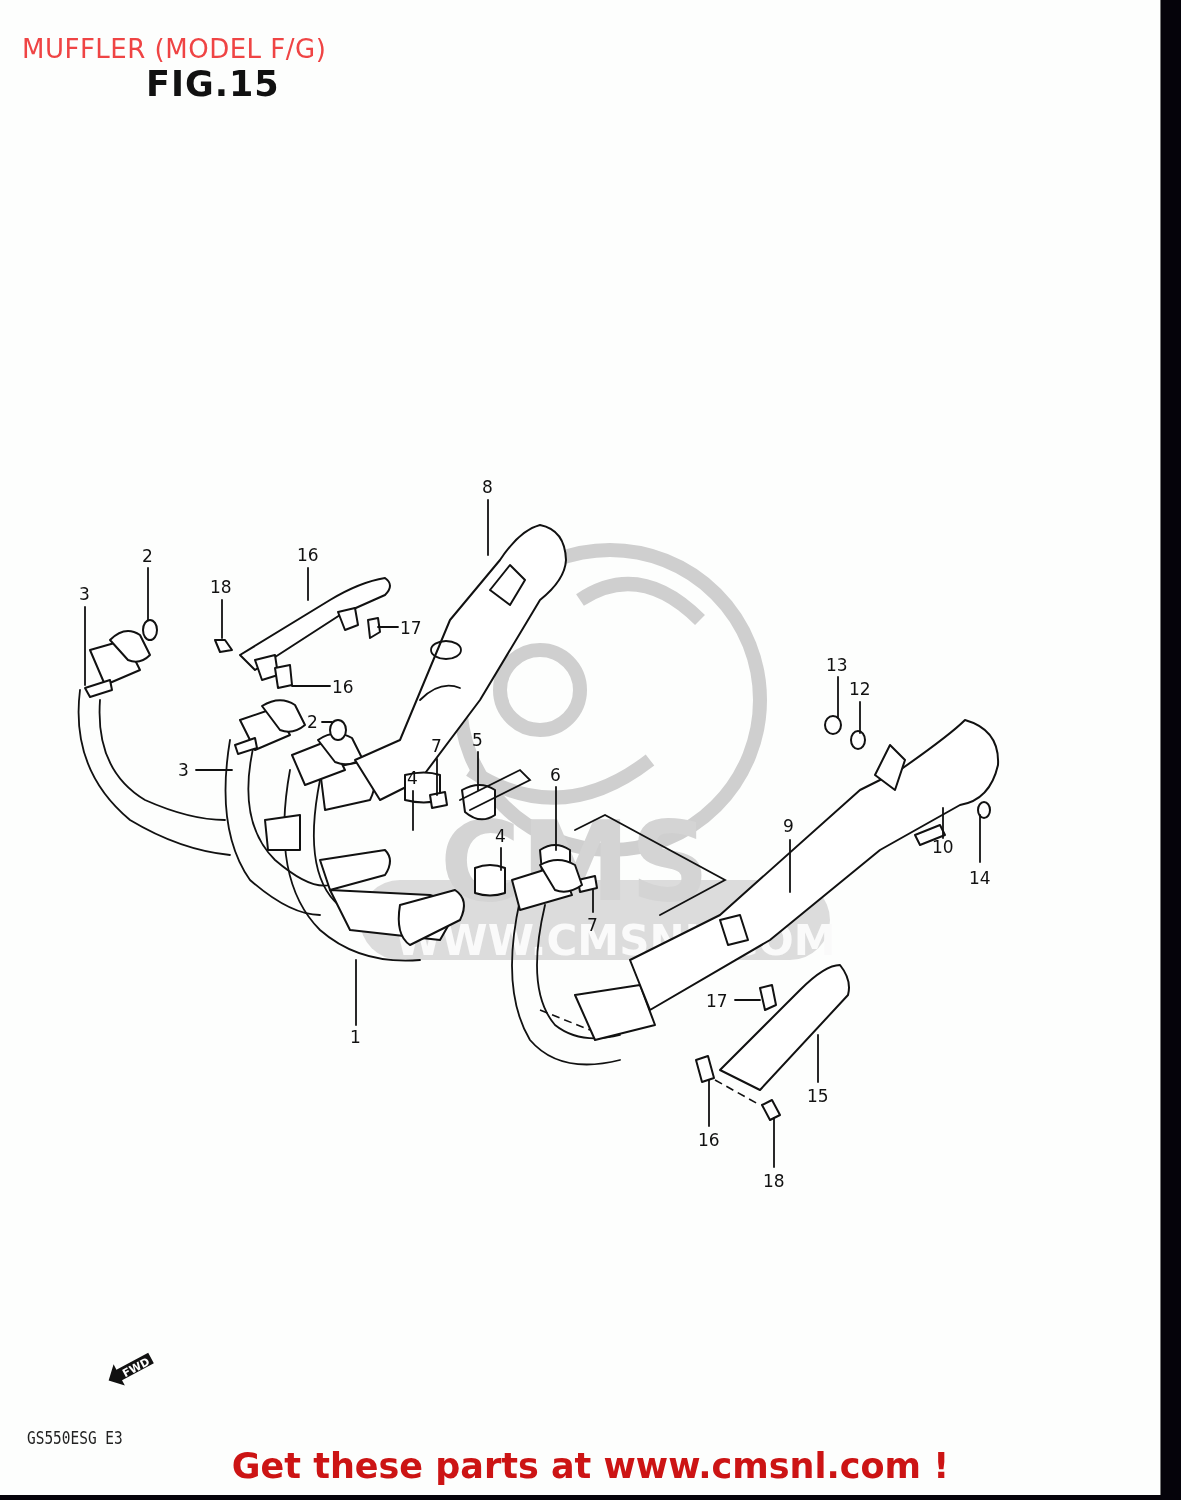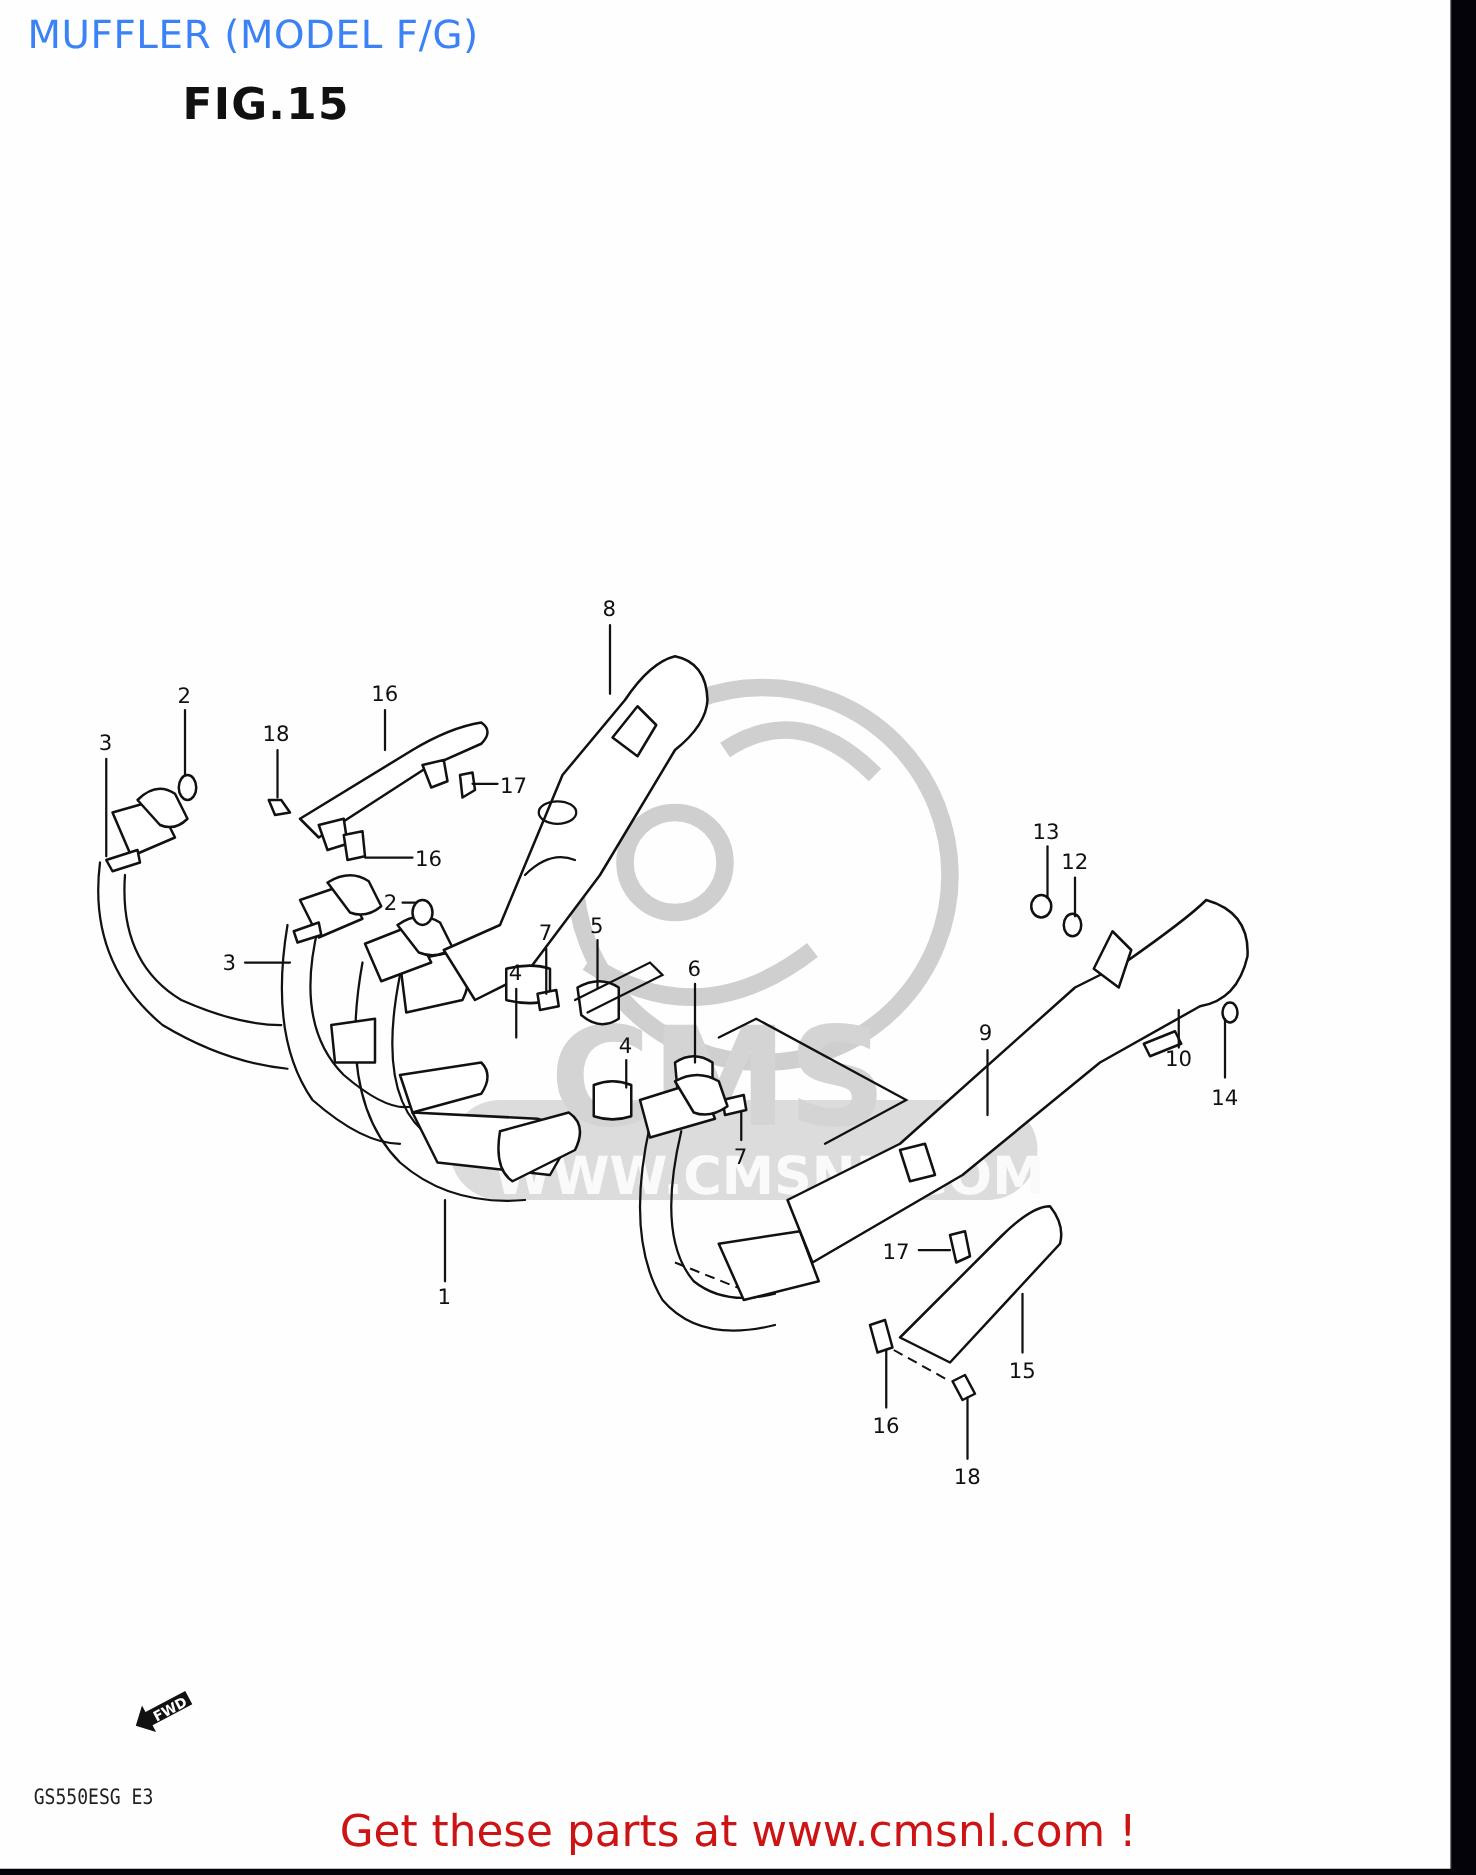--- a/index.html
+++ b/index.html
@@ -2,25 +2,25 @@
 <html><head>
 <meta charset="utf-8">
 <style>
   html, body { margin: 0; padding: 0; }
   body {
     width: 1181px; height: 1500px; position: relative; overflow: hidden;
     background: #fdfefd; font-family: "DejaVu Sans", sans-serif;
   }
   .right-bar { position: absolute; left: 1160px; top: 0; width: 21px; height: 1500px; background: #05030a; border-left: 1px solid #777; }
   .bottom-bar { position: absolute; left: 0; top: 1495px; width: 1181px; height: 5px; background: #05030a; }
-  .page-title { position: absolute; left: 22px; top: 10px; font-size: 31px; color: #3b82f6; letter-spacing: 0.5px; }
+  .page-title { position: absolute; left: 22px; top: 34px; font-size: 26px; color: #ef4444; letter-spacing: 0.5px; }
   .fig-label { position: absolute; left: 146px; top: 64px; font-size: 35px; font-weight: bold; color: #111; letter-spacing: 1px; }
   .model-code { position: absolute; left: 27px; top: 1428px; font-family: "DejaVu Sans Mono", monospace; font-size: 17px; color: #222; transform: scaleX(0.85); transform-origin: left; }
   .promo { position: absolute; left: 0; width: 1181px; top: 1446px; text-align: center; font-size: 35px; color: #cc1414; }
-  .promo a { color: #cc1414; text-decoration: none; }
+  .promo a { color: #cc1414; text-decoration: none; font-weight: bold; }
   svg.diagram { position: absolute; left: 0; top: 0; }
   .callout { font-family: "DejaVu Sans", sans-serif; font-size: 17px; fill: #111; }
   .part { fill: #fff; stroke: #111; stroke-width: 2; stroke-linejoin: round; stroke-linecap: round; }
   .ln { fill: none; stroke: #111; stroke-width: 1.8; stroke-linecap: round; }
   .dash { fill: none; stroke: #111; stroke-width: 1.6; stroke-dasharray: 8 5; }
   .wm { fill: none; stroke: #cfcfcf; stroke-width: 14; }
   .wm-text { font-family: "DejaVu Sans", sans-serif; font-weight: bold; fill: #d4d4d4; }
 </style>
 </head>
 <body>

